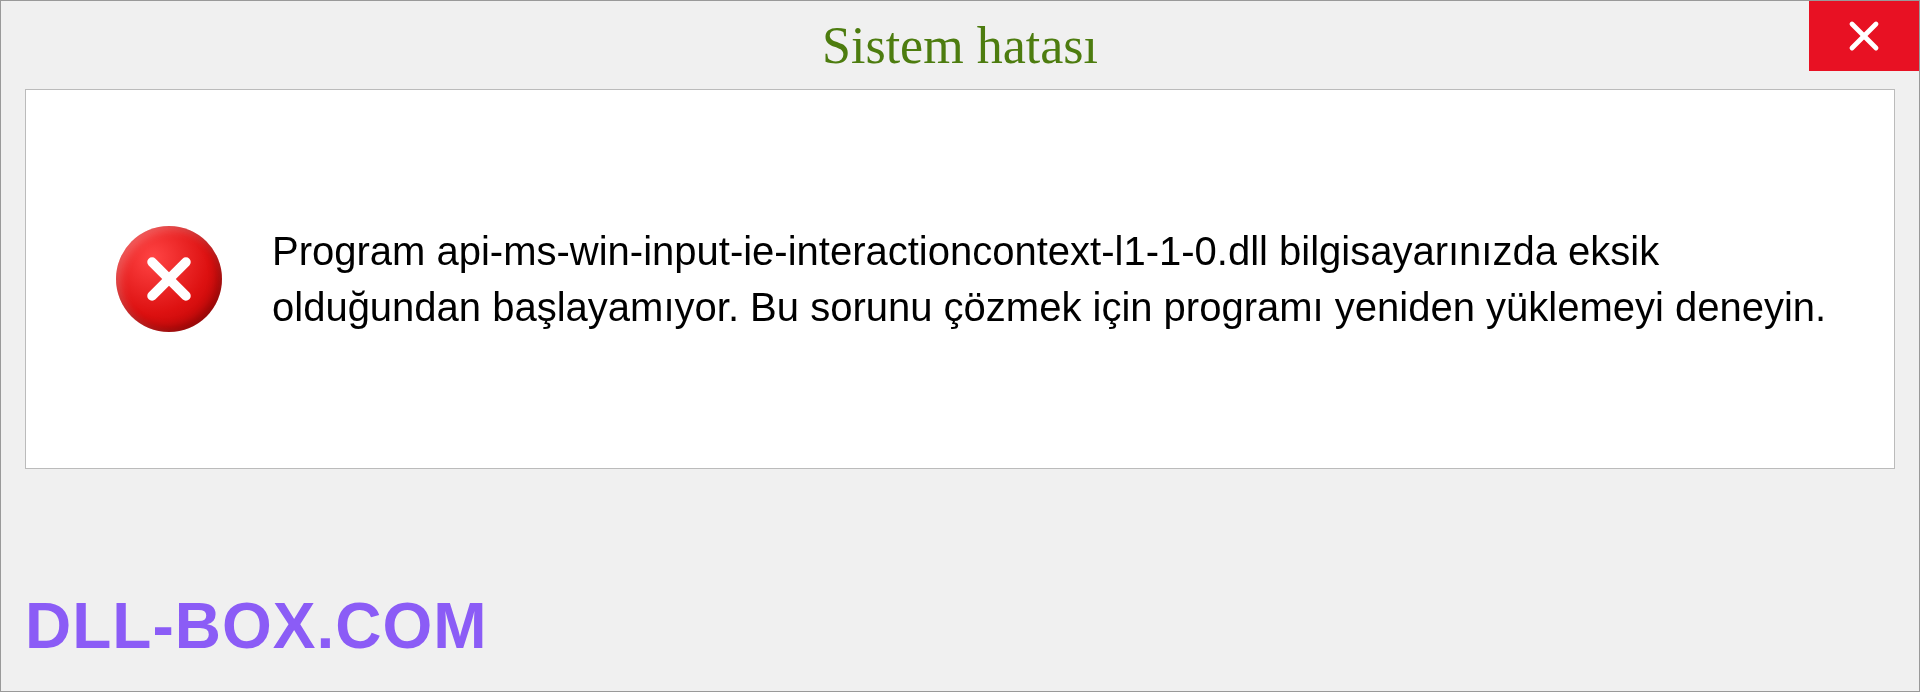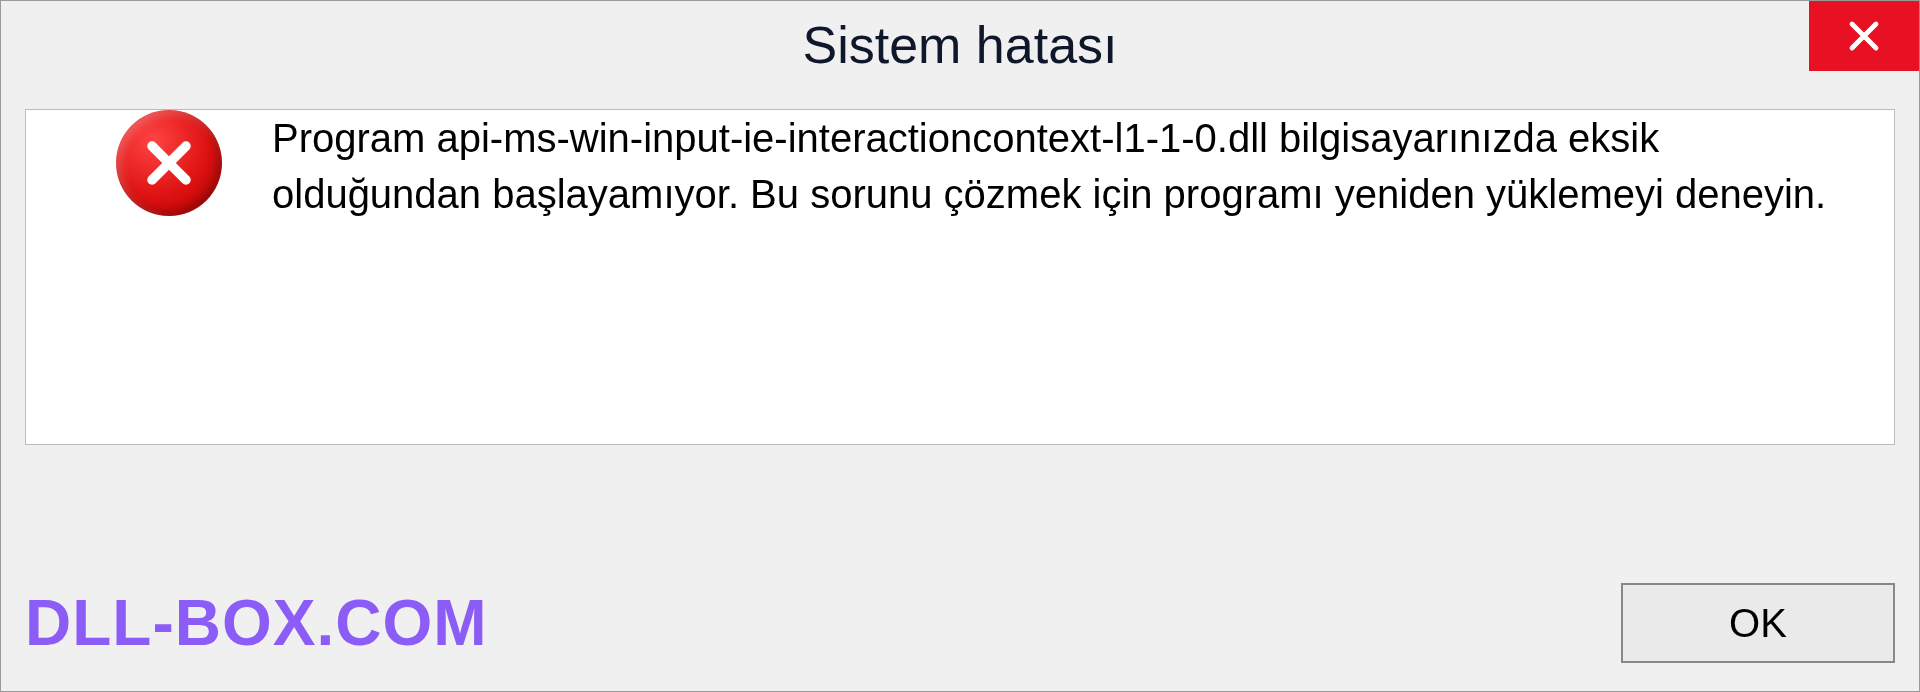--- a/index.html
+++ b/index.html
@@ -19,46 +19,47 @@
       height: 88px;
       display: flex;
       align-items: center;
       justify-content: center;
       position: relative;
       background: #f0f0f0;
     }
     .title {
       font-size: 52px;
       font-weight: 400;
-      color: #0f172a;
+      color: #4d7c0f;
       text-align: center;
+      font-family: Liberation Serif, serif;
     }
     .close-btn {
       position: absolute;
       top: 0;
       right: 0;
       width: 110px;
       height: 70px;
       background: #e81123;
       display: flex;
       align-items: center;
       justify-content: center;
       cursor: pointer;
     }
     .close-btn svg {
       width: 36px;
       height: 36px;
     }
     .content-area {
-      margin: 20px 24px 0 24px;
+      margin: 0 24px 0 24px;
       background: #fff;
       border: 1px solid #bbb;
-      height: 336px;
+      height: 380px;
       display: flex;
-      align-items: flex-start;
+      align-items: center;
       padding: 0 60px 0 90px;
     }
     .error-icon-wrap {
       flex-shrink: 0;
       margin-right: 50px;
     }
     .error-icon {
       width: 106px;
       height: 106px;
       border-radius: 50%;
@@ -128,14 +129,13 @@
         <line x1="5" y1="5" x2="19" y2="19"></line>
         <line x1="19" y1="5" x2="5" y2="19"></line>
       </svg>
     </div>
   </div>
   <div class="message">Program api-ms-win-input-ie-interactioncontext-l1-1-0.dll bilgisayarınızda eksik olduğundan başlayamıyor. Bu sorunu çözmek için programı yeniden yüklemeyi deneyin.</div>
 </div>
 
 <div class="footer">
   <div class="watermark">DLL-BOX.COM</div>
-  <button class="ok-btn">OK</button>
 </div>
 
 </body></html>

